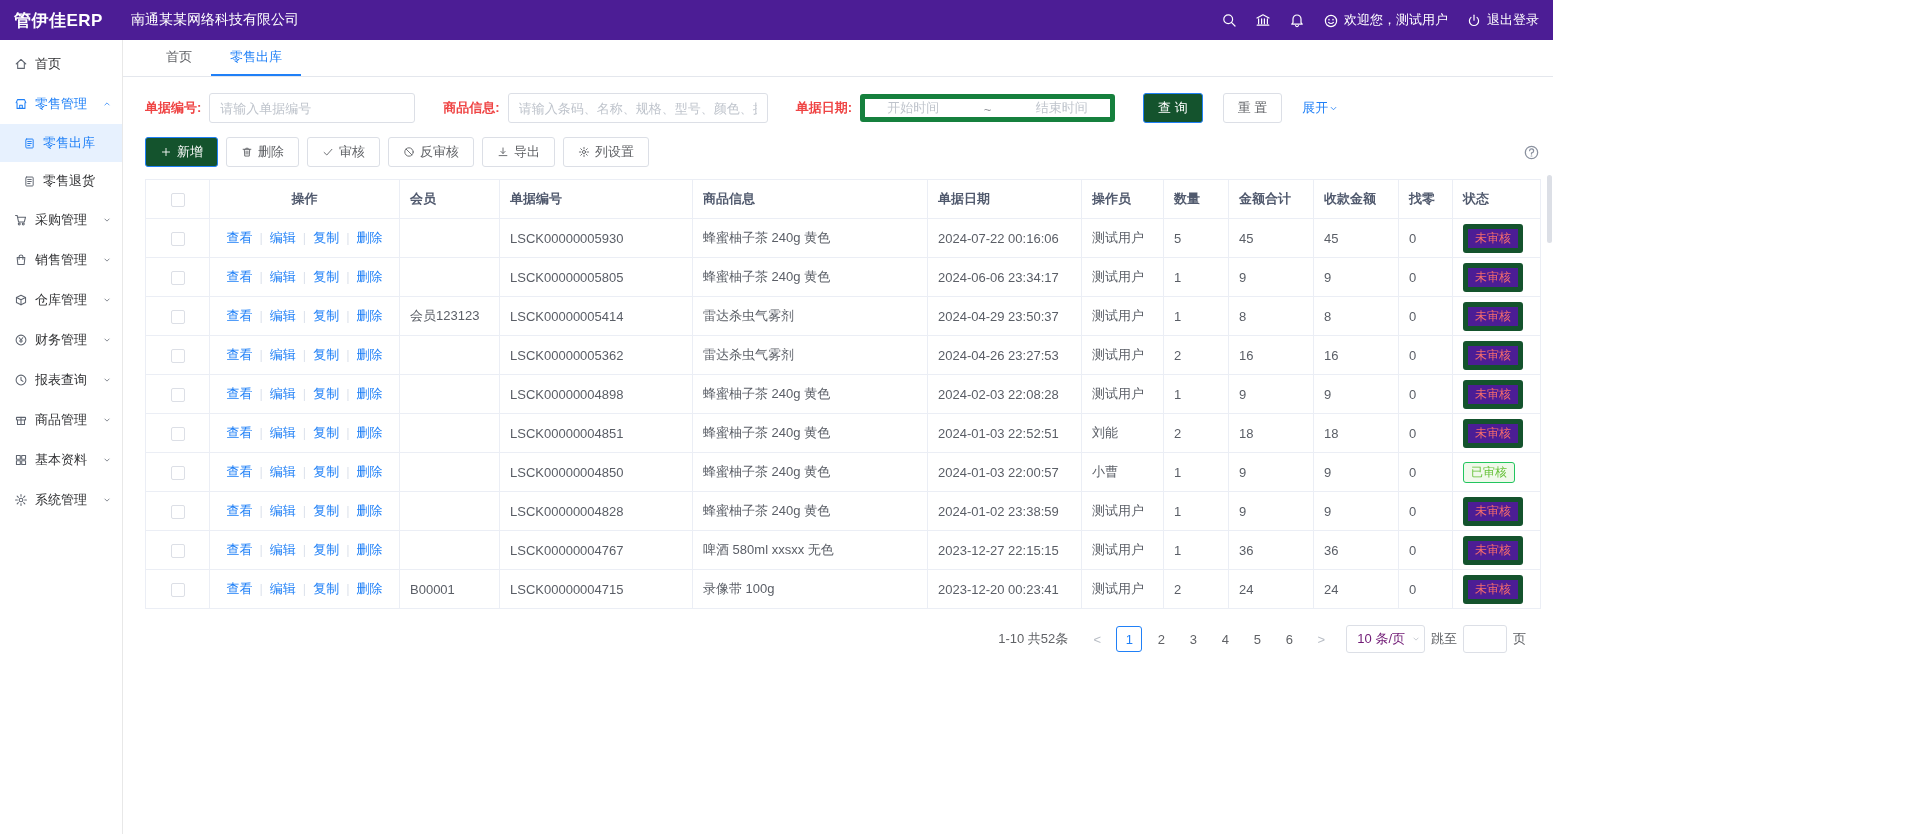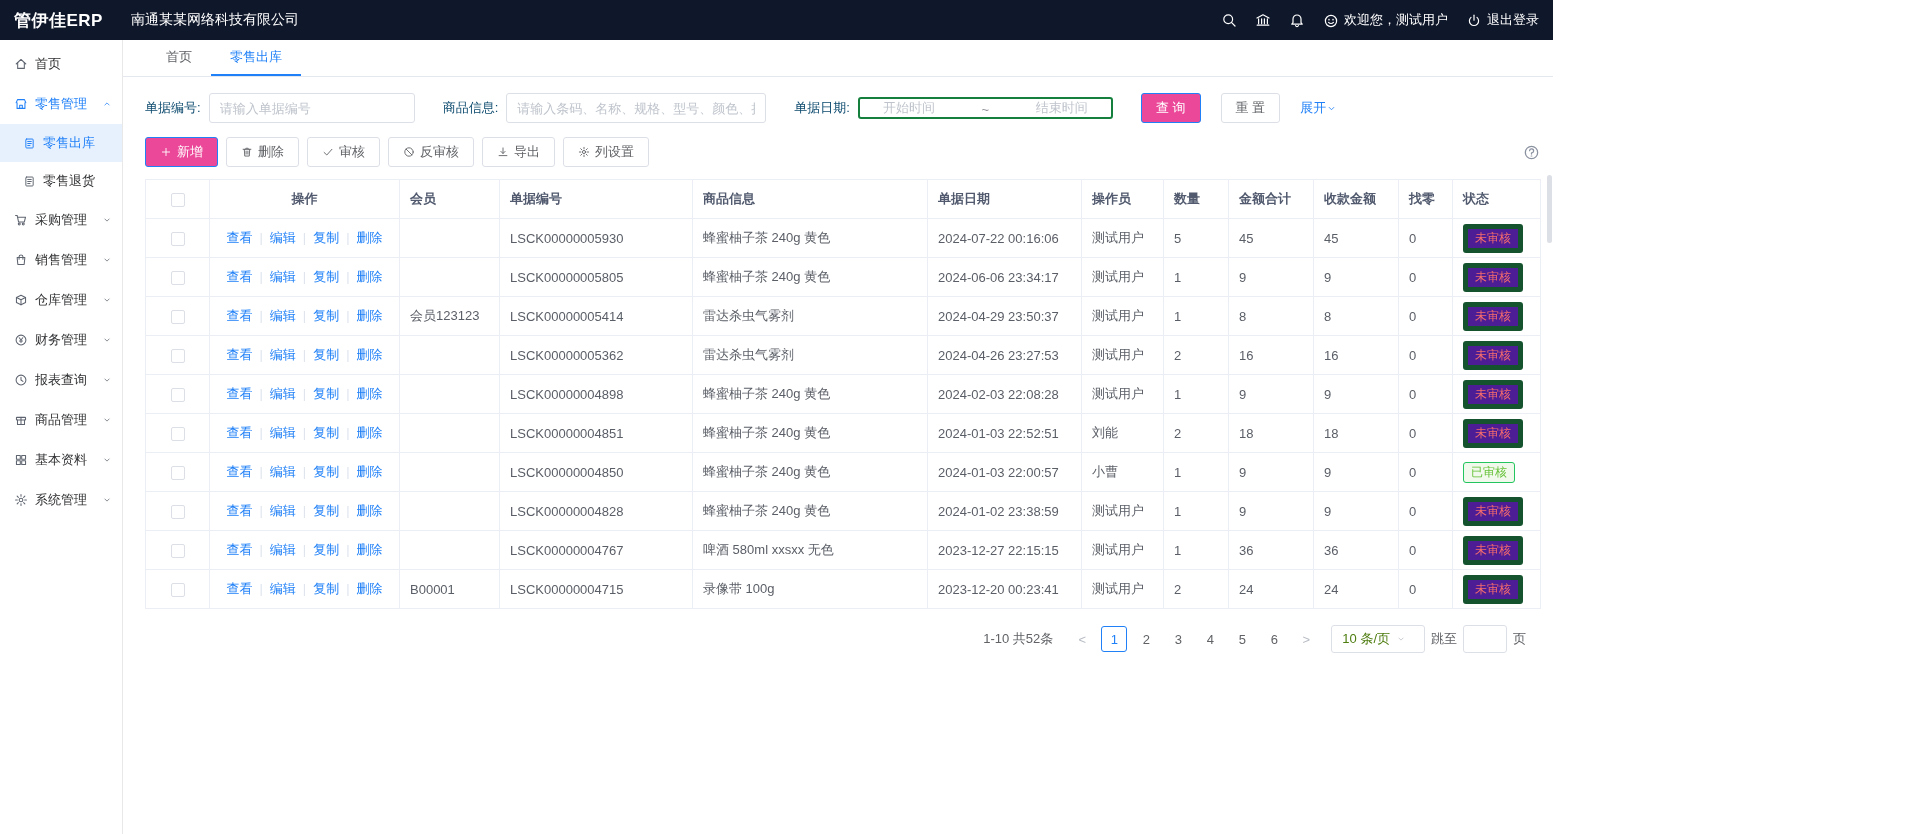--- a/index.html
+++ b/index.html
@@ -1,19 +1,19 @@
 <!DOCTYPE html>
 <html><head>
 <meta charset="utf-8">
 <style>
   *{margin:0;padding:0;box-sizing:border-box}
   html,body{width:1913px;height:834px;background:#fff;font-family:"Liberation Sans","DejaVu Sans",sans-serif;font-size:13px;color:#303133;overflow:hidden}
   .app{width:1553px;height:834px;display:flex;flex-direction:column;background:#fff}
   
-  .hdr{flex:0 0 40px;height:40px;background:#0f172a;display:flex;align-items:center;color:#fff}
+  .hdr{flex:0 0 40px;height:40px;background:#4c1d95;display:flex;align-items:center;color:#fff}
   .hdr .logo{width:123px;padding-left:14px;font-size:17px;font-weight:700;letter-spacing:.5px}
   .hdr .company{font-size:14px;margin-left:8px}
   .hdr .right{margin-left:auto;display:flex;align-items:center;gap:18px;padding-right:14px}
   .hdr .hitem{display:inline-flex;align-items:flex-end;gap:5px;cursor:pointer;font-size:13px;color:#fff}
   
   .icw{display:inline-flex;width:14px;height:14px;flex:0 0 auto}
   .icw svg{width:100%;height:100%;display:block;fill:none;stroke:currentColor;stroke-width:1.2;stroke-linecap:round;stroke-linejoin:round}
   .hdr .icw{width:16px;height:16px}
   
   .bwrap{flex:1;display:flex;min-height:0}
@@ -29,30 +29,30 @@
   .sb-sub.selected{background:#e7f1fe;color:#2080f7}
   .sb-sub.selected .icw{color:#2080f7}
   main{flex:1;display:flex;flex-direction:column;position:relative;min-width:0}
   
   .tabbar{flex:0 0 37px;height:37px;border-bottom:1px solid #e4e7ed;display:flex;align-items:stretch;padding-left:24px}
   .tab{padding:0 19px;display:flex;align-items:center;color:#606266;border-bottom:2px solid transparent;cursor:pointer}
   .tab.active{color:#2080f7;border-bottom-color:#2080f7}
   
   .content{padding:16px 13px 0 22px}
   .filters{display:flex;align-items:center;gap:8px}
-  .f-label{font-weight:400;color:#0c4a6e;white-space:nowrap}
+  .f-label{font-weight:700;color:#ef4444;white-space:nowrap}
   .gap-l{margin-left:20px}
   input.inp{height:30px;border:1px solid #dcdfe6;border-radius:3px;padding:0 10px;font-size:13px;color:#303133;outline:none;font-family:inherit}
   input.inp::placeholder{color:#bfc4cc}
   .w230{width:206px}
   .w260{width:260px}
-  .date-range{width:255px;height:22px;border:2px solid #15803d;border-radius:3px;display:flex;align-items:flex-end;justify-content:space-around;color:#bfc4cc;cursor:pointer}
+  .date-range{width:255px;height:28px;border:5px solid #15803d;border-radius:3px;display:flex;align-items:flex-end;justify-content:space-around;color:#bfc4cc;cursor:pointer}
   .date-range .tilde{color:#909399}
   .btn{height:30px;padding:0 14px;border:1px solid #dcdfe6;border-radius:3px;background:#fff;color:#606266;font-size:13px;display:inline-flex;align-items:center;gap:5px;cursor:pointer;font-family:inherit;white-space:nowrap}
-  .btn.primary{background:#ec4899;border-color:#2080f7;color:#fff}
+  .btn.primary{background:#14532d;border-color:#2080f7;color:#fff}
   .btn .icw{width:12px;height:12px}
   .ml12{margin-left:12px}
   .link{color:#2080f7;cursor:pointer}
   .expand{display:inline-flex;align-items:center;gap:0;margin-left:12px}
   .expand .icw{width:11px;height:11px;color:#2080f7}
   
   .toolbar{margin-top:14px;display:flex;align-items:center;justify-content:space-between}
   .tb-btns{display:flex;align-items:center;gap:8px}
   .help{width:17px;height:17px;color:#8a919f;cursor:pointer}
   
@@ -64,21 +64,21 @@
   .sep{color:#dfe4ed;margin:0 7px}
   .badge{display:inline-block;padding:2px 7px;border-radius:3px;font-size:12px;line-height:15px}
   .badge.pending{color:#f56c6c;background:#4c1d95;border:5px solid #14532d}
   .badge.approved{color:#67c23a;background:#f0f9eb;border:1px solid #22c55e}
   
   .pagination{display:flex;justify-content:flex-end;align-items:center;gap:6px;margin:16px 14px 0 0;color:#606266}
   .total{margin-right:10px}
   .pg{min-width:26px;height:26px;display:inline-flex;align-items:center;justify-content:center;border-radius:3px;cursor:pointer;padding:0 4px}
   .pg.active{border:1px solid #2080f7;color:#2080f7}
   .pg.nav{color:#b7bcc4}
-  .size-sel{border:1px solid #dcdfe6;border-radius:3px;height:28px;padding:0 18px 0 10px;display:inline-flex;align-items:center;gap:6px;color:#4d7c0f;cursor:pointer;margin-left:6px}
+  .size-sel{border:1px solid #dcdfe6;border-radius:3px;height:28px;padding:0 3px 0 10px;display:inline-flex;align-items:center;gap:6px;color:#701a75;cursor:pointer;margin-left:6px}
   .size-sel .icw{width:10px;height:10px;color:#b7bcc4}
   .jump-input{width:44px;height:28px;border:1px solid #dcdfe6;border-radius:3px;outline:none;padding:0 6px;font-family:inherit}
   .scroll-thumb{position:absolute;right:1px;top:135px;width:5px;height:68px;background:#dcdfe6;border-radius:3px}
 </style>
 </head>
 <body>
 
 <div class="app">
   <header class="hdr">
     <div class="logo">管伊佳ERP</div>

